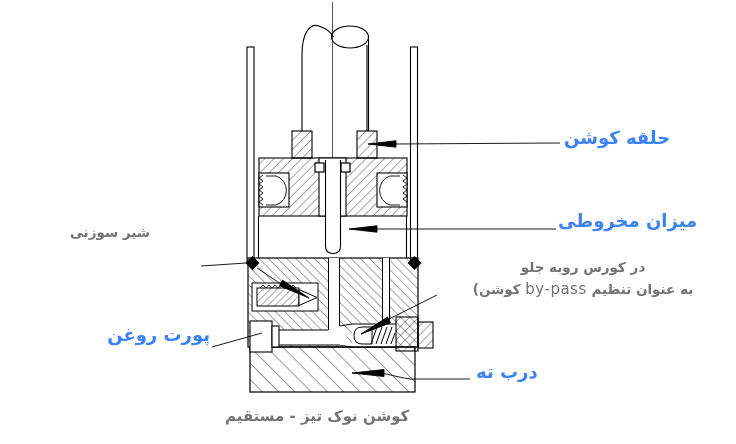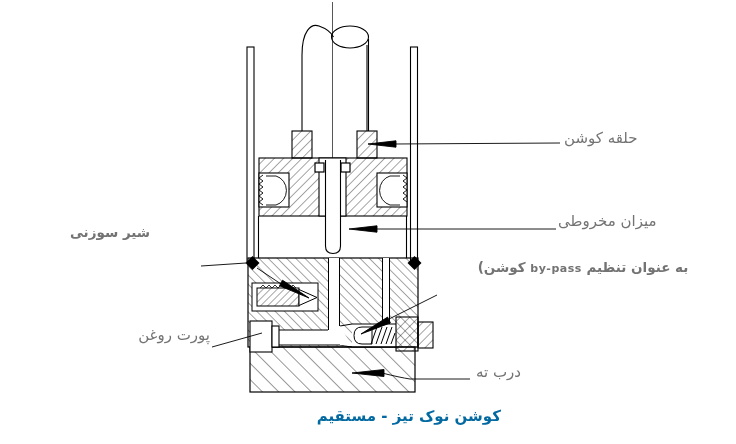--- a/index.html
+++ b/index.html
@@ -1,25 +1,25 @@
 <!DOCTYPE html>
 <html><head>
 <meta charset="utf-8">
 <style>
   html,body{margin:0;padding:0;background:#fff;}
   #stage{position:relative;width:736px;height:444px;background:#fff;overflow:hidden;
          font-family:"DejaVu Sans",sans-serif;color:#000;}
   #draw{position:absolute;left:0;top:0;}
-  .lbl{position:absolute;font-weight:normal;font-size:15px;line-height:20px;color:#737373;
+  .lbl{position:absolute;font-weight:bold;font-size:18px;line-height:20px;color:#3b82f6;
        white-space:nowrap;direction:rtl;}
   .lbl-block{position:absolute;font-weight:bold;font-size:13.5px;line-height:21px;
        text-align:center;color:#737373;direction:rtl;}
-  .latin{direction:ltr;unicode-bidi:embed;font-size:11px;font-weight:bold;letter-spacing:.5px;}
-  #caption{position:absolute;font-weight:bold;font-size:15px;color:#0369a1;direction:rtl;
-       text-align:right;}
+  .latin{direction:ltr;unicode-bidi:embed;font-size:15px;font-weight:normal;letter-spacing:.5px;}
+  #caption{position:absolute;font-weight:bold;font-size:15px;color:#737373;direction:rtl;
+       text-align:left;}
 </style>
 </head>
 <body>
 
 <div id="stage">
 
   <svg id="draw" width="736" height="444" viewBox="0 0 736 444">
     <defs>
       <pattern id="hUp" width="6.5" height="6.5" patternUnits="userSpaceOnUse" patternTransform="rotate(45)">
         <line x1="0" y1="0" x2="0" y2="6.5" stroke="#000" stroke-width="0.7"></line>
@@ -146,20 +146,21 @@
 
   <div class="lbl" style="left:564px;top:128px;">حلقه کوشن</div>
 
   <div class="lbl" style="left:558px;top:211px;">میزان مخروطی</div>
 
   <div class="lbl-block" style="left:8px;top:222px;width:204px;">
     <div>شیر سوزنی</div>
   </div>
 
   <div class="lbl-block" style="left:440px;top:256px;width:286px;line-height:22px;">
+    <div>در کورس روبه جلو</div>
     <div>
       <span>به عنوان تنظیم</span>
       <span class="latin">by-pass</span>
       <span>کوشن)</span>
     </div>
   </div>
 
   <div class="lbl" style="left:108px;top:325px;width:102px;text-align:right;">پورت روغن</div>
 
   <div class="lbl" style="left:476px;top:362px;">درب ته</div>

